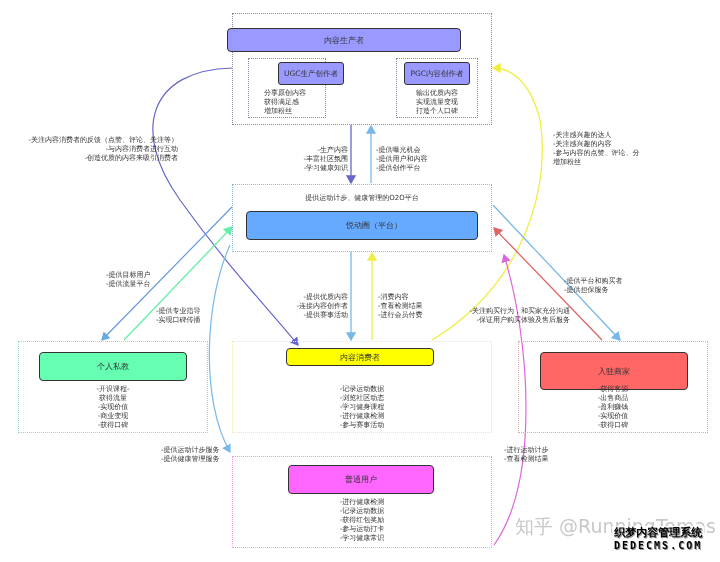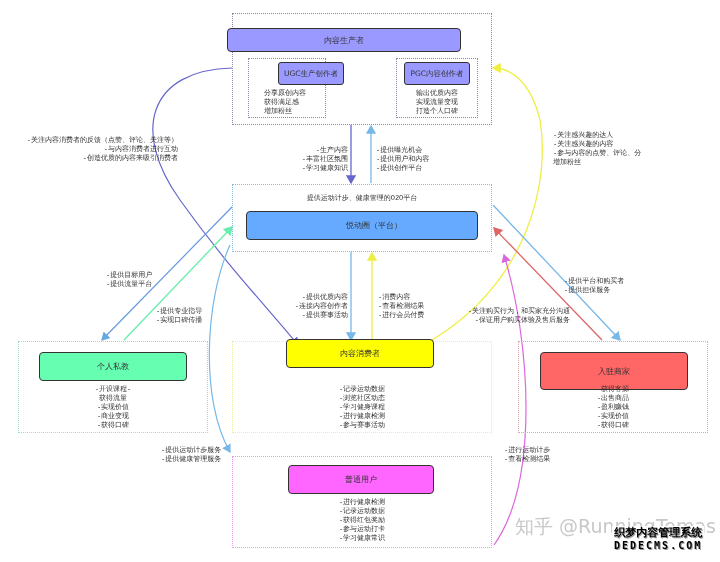--- a/index.html
+++ b/index.html
@@ -31,21 +31,20 @@
       font-size: 7.5px;
       color: #333;
       background: #9999ff;
     }
     .lines {
       position: absolute;
       font-size: 7px;
       line-height: 9px;
       color: #333;
       white-space: pre;
-      font-family: Liberation Mono, monospace;
     }
     .lines.center { text-align: center; }
     .lines.right { text-align: right; }
     .lines.left { text-align: left; }
     svg.edges { position: absolute; left: 0; top: 0; }
     .watermark-zh {
       position: absolute; left: 515px; top: 514px;
       font-size: 19px; color: #c8c8c8;
       font-family: "DejaVu Sans", sans-serif;
       white-space: nowrap;
@@ -145,21 +144,21 @@
 <div class="node" style="left:39px;top:352px;width:148px;height:29px;background:#66ffb2;">
   <span>个人私教</span>
 </div>
 <div class="lines center" style="left:18px;top:385px;width:190px;">-开设课程-
 获得流量
 -实现价值
 -商业变现
 -获得口碑</div>
 
 <div class="group" style="left:232px;top:341px;width:260px;height:92px;border-color:#eeee99;"></div>
-<div class="node" style="left:286px;top:339px;width:148px;height:29px;background:#ffff00;">
+<div class="node" style="left:286px;top:348px;width:148px;height:18px;background:#ffff00;">
   <span>内容消费者</span>
 </div>
 <div class="lines center" style="left:232px;top:385px;width:260px;">-记录运动数据
 -浏览社区动态
 -学习健身课程
 -进行健康检测
 -参与赛事活动</div>
 
 <div class="group" style="left:518px;top:341px;width:190px;height:92px;border-color:#ddaaaa;"></div>
 <div class="node" style="left:540px;top:352px;width:148px;height:38px;background:#ff6666;">

